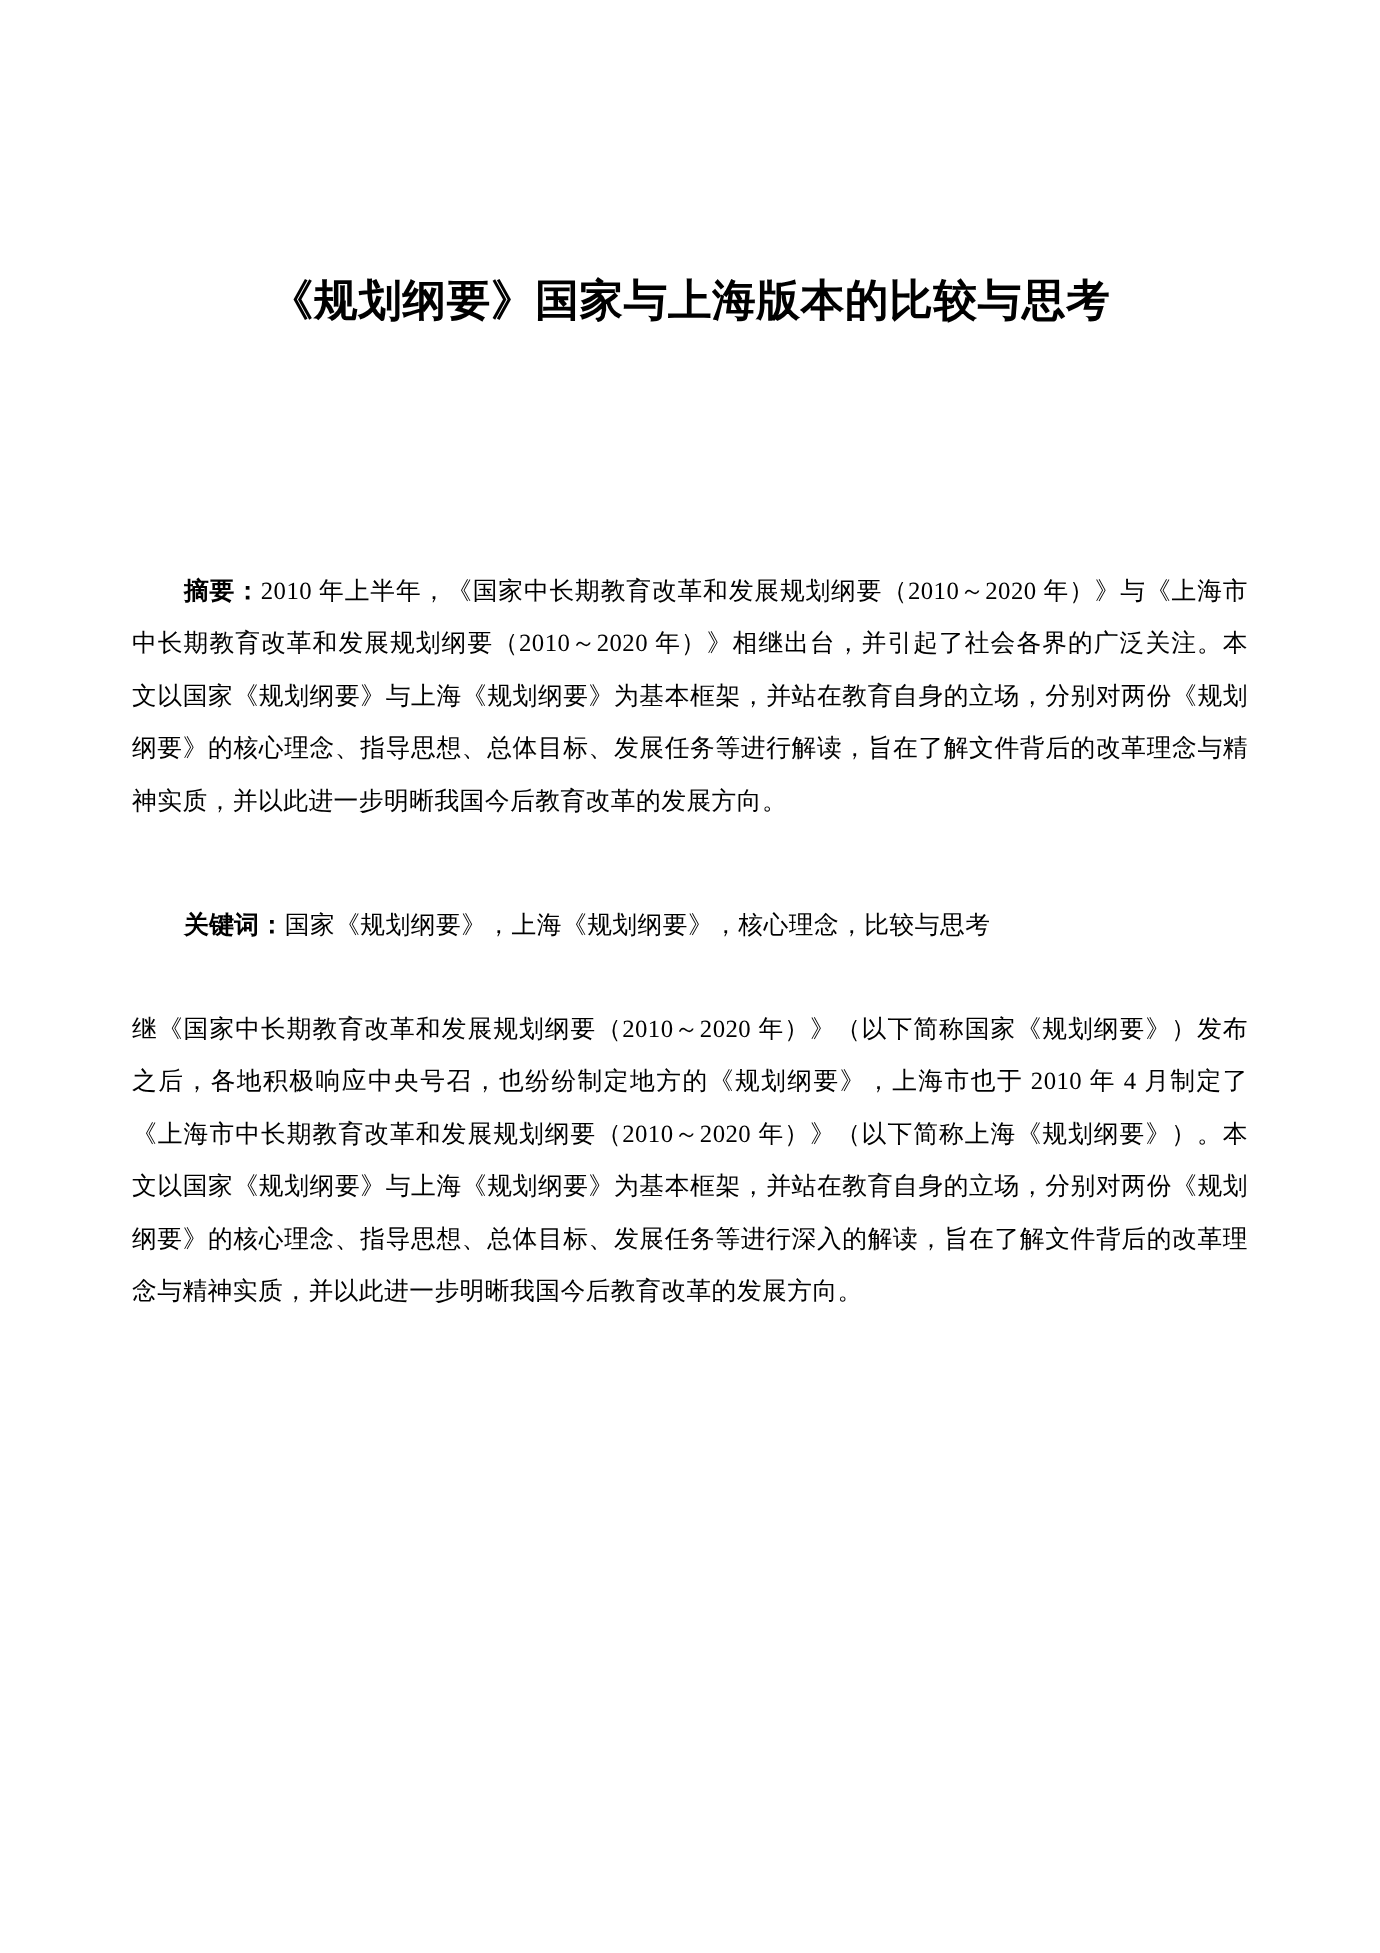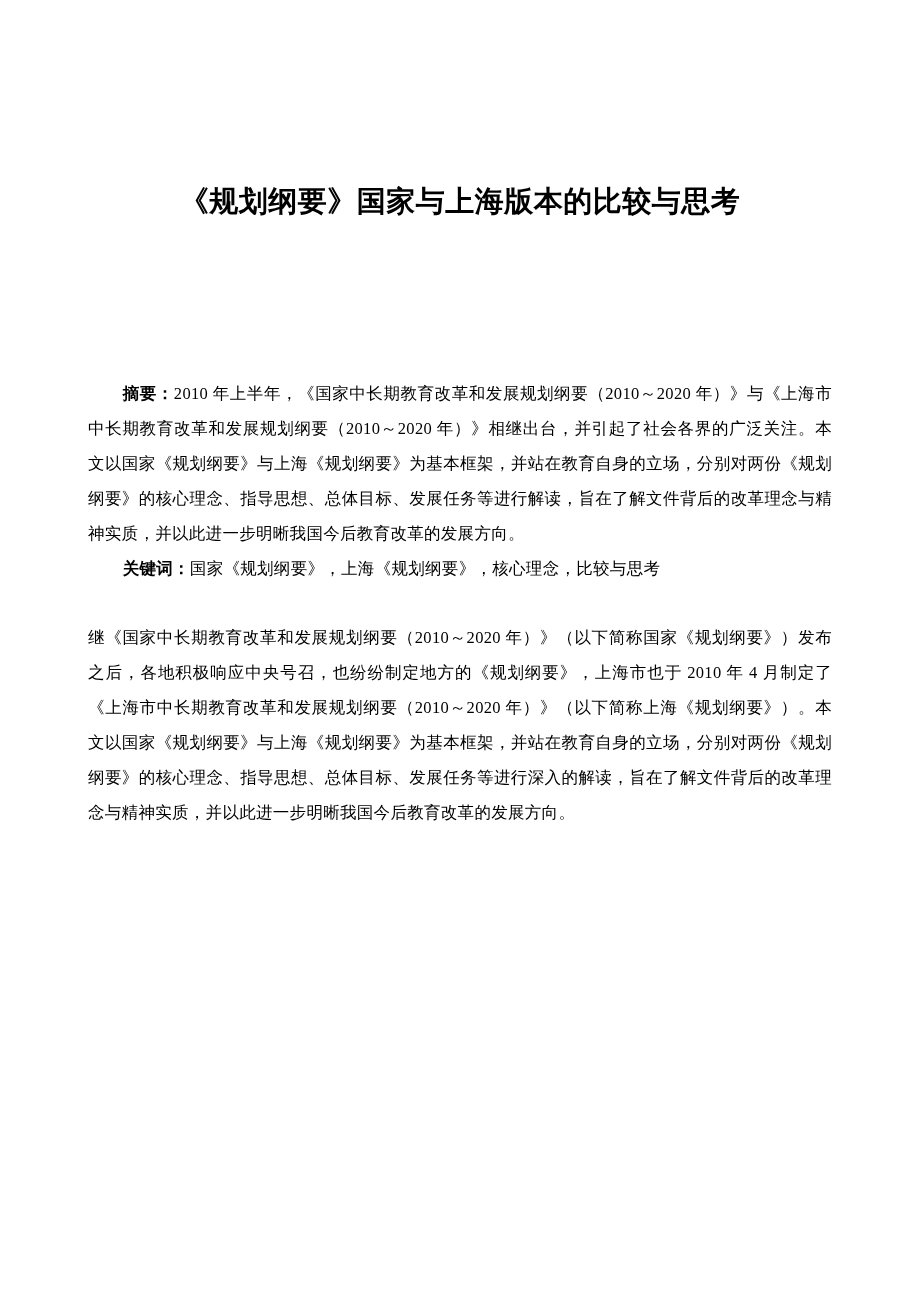--- a/index.html
+++ b/index.html
@@ -44,20 +44,21 @@
     text-justify: inter-ideograph;
     letter-spacing: 0.3px;
   }
   .para.indent {
     text-indent: 2.1em;
   }
   .lead {
     font-weight: bold;
   }
   .keywords-block {
+    margin-top: 48px;
   }
   .body-block {
     margin-top: 34px;
   }
 </style>
 </head>
 <body>
 
 <div class="page">
 

